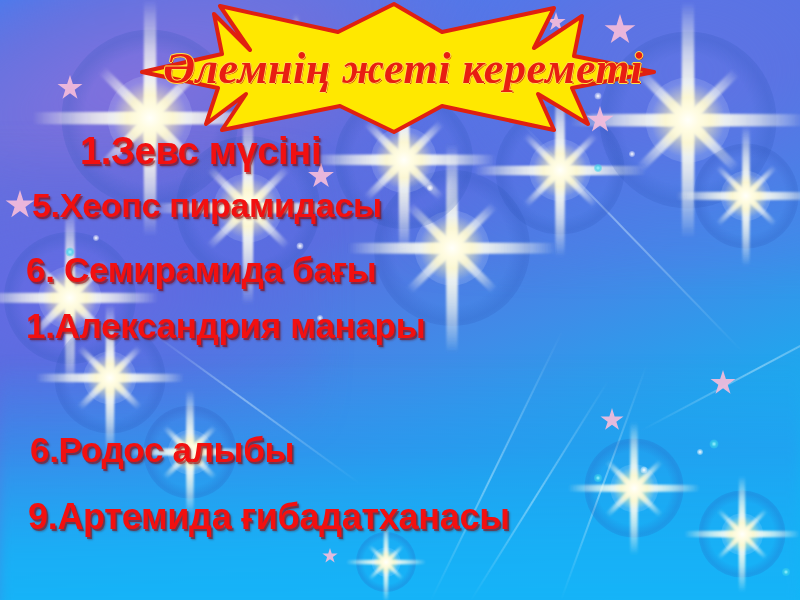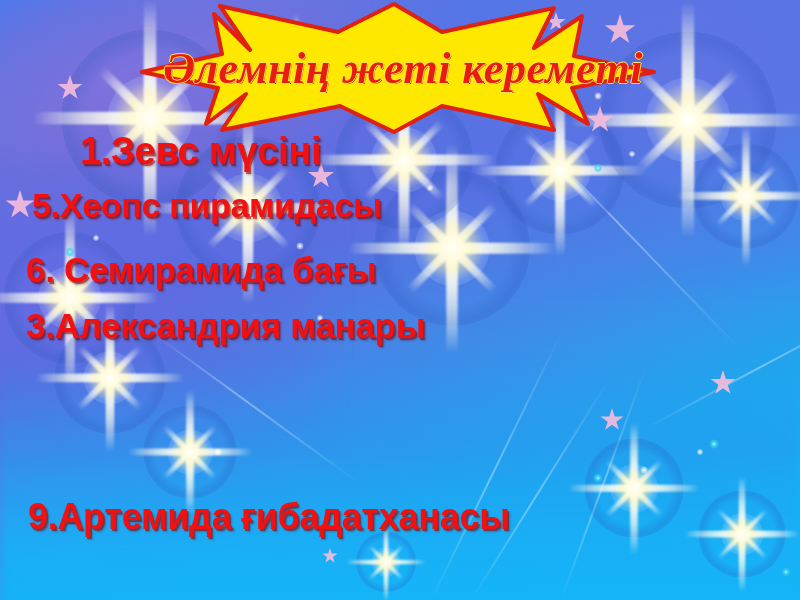--- a/index.html
+++ b/index.html
@@ -432,17 +432,18 @@
     <svg viewBox="0 0 512 132" preserveAspectRatio="none">
       <polygon points="72,12 108,48 78,4 196,30 252,2 300,30 412,6 392,46 440,14 432,54 512,70 430,86 446,122 396,92 412,128 300,104 252,130 198,104 80,128 104,92 64,122 76,86 0,70 80,52" fill="#ffe800" stroke="#e02010" stroke-width="4" stroke-linejoin="round"></polygon>
     </svg>
     <div id="banner-text">Әлемнің жеті кереметі</div>
   </div>
 
   <div id="list">
       <div class="item" style="left: 36px; top: 130px; font-size: 38px; color: rgb(242, 16, 16); margin-left: 44px;">1.Зевс мүсіні</div>
       <div class="item" style="left: 32px; top: 186px; font-size: 34px; color: rgb(242, 16, 16);">5.Хеопс пирамидасы</div>
       <div class="item" style="left: 26px; top: 250px; font-size: 35px; color: rgb(242, 16, 16);">6. Семирамида бағы</div>
-      <div class="item" style="left: 26px; top: 306px; font-size: 35px; color: rgb(242, 16, 16);">3.Александрия манары</div>
+      <div class="item" style="left: 26px; top: 306px; font-size: 35px; color: rgb(242, 16, 16);">1.Александрия манары</div>
+      <div class="item" style="left: 30px; top: 430px; font-size: 35px; color: rgb(242, 16, 16);">6.Родос алыбы</div>
       <div class="item" style="left: 28px; top: 496px; font-size: 36px; color: rgb(242, 16, 16);">9.Артемида ғибадатханасы</div>
     </div>
 
 </div>
 
 </body></html>

